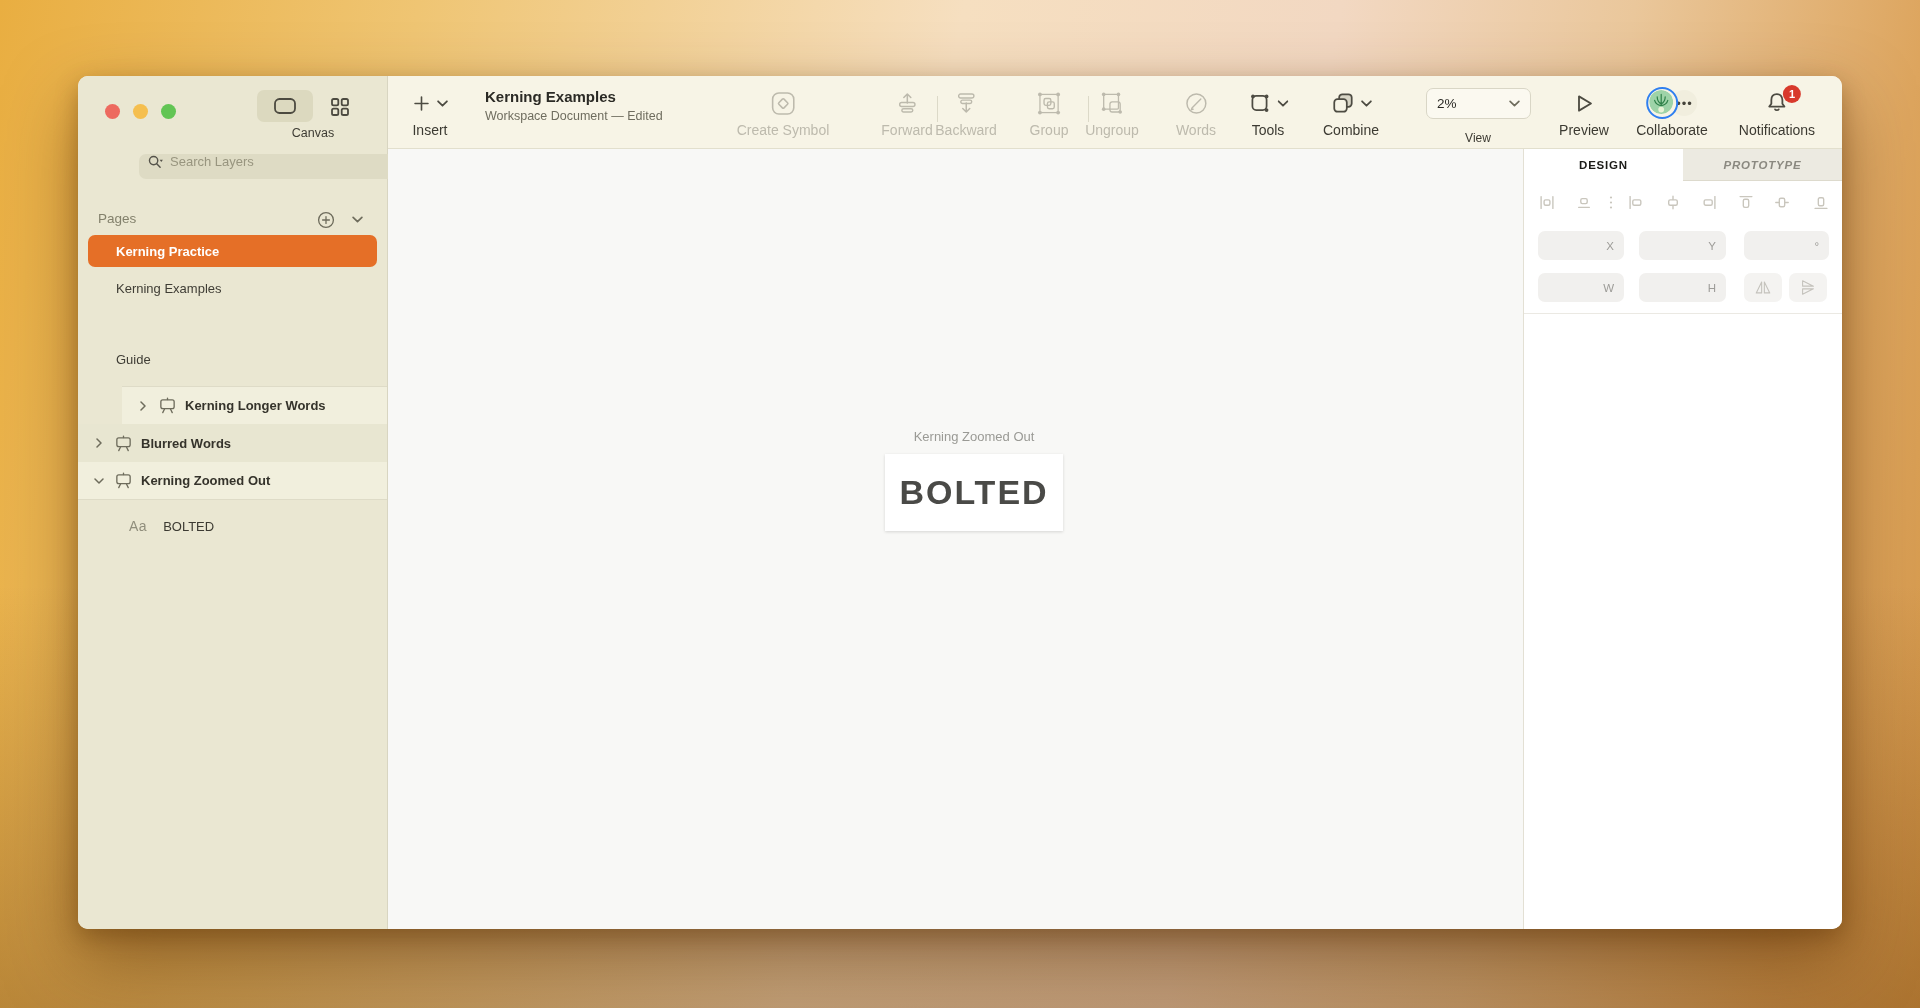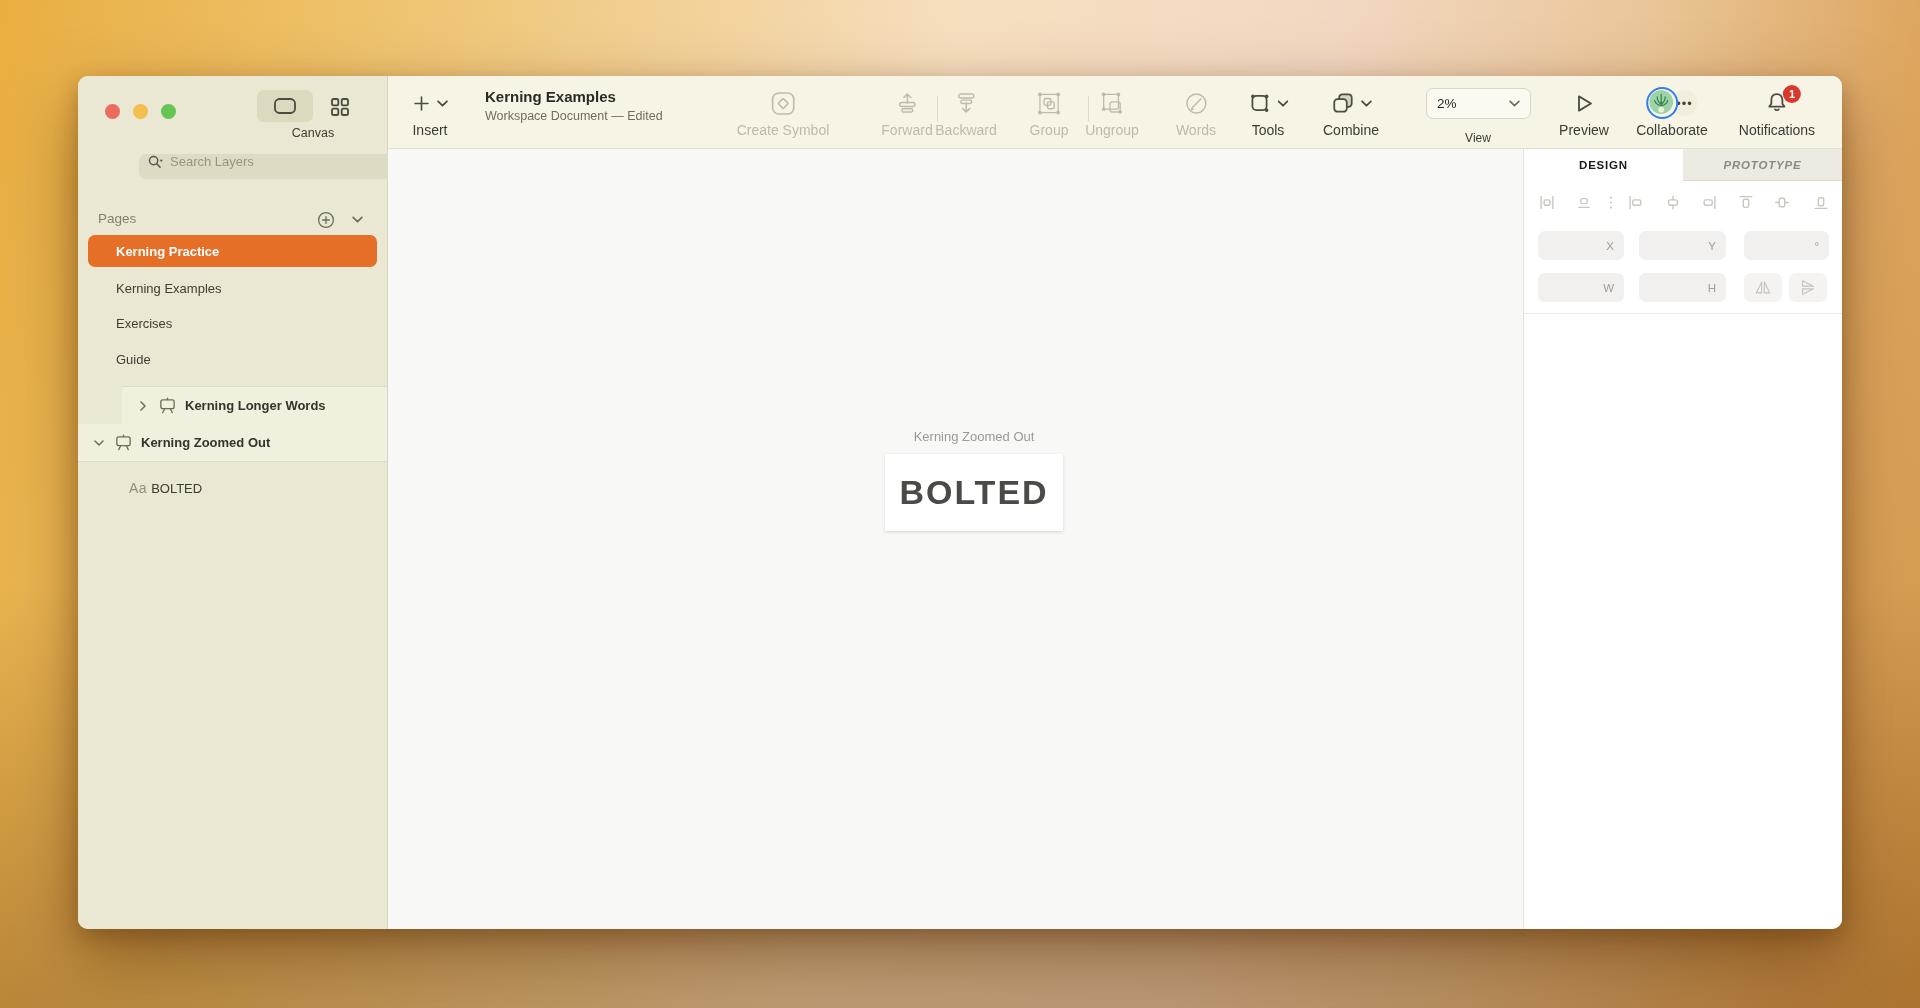--- a/index.html
+++ b/index.html
@@ -54,21 +54,21 @@
   .artboard-row {
     height:38px; display:flex; align-items:center; padding-left:14px; gap:8px;
     font-size:13px; font-weight:700; color:#35332b;
   }
   .artboard-row.alt0 { background:#f1efdd; border-top:1px solid #dedbc7;margin-left:44px; }
   .artboard-row.alt1 { background:#e8e6d1; }
   .artboard-row.alt2 { background:#f1efdd; border-bottom:1px solid #dedbc7; }
   .artboard-row .tree-chevron { width:14px; color:#6e6c5c; flex:none; display:flex; justify-content:center; }
   .artboard-row .easel { color:#6e6c5c; flex:none; }
   .layer-child {
-    height:36px; margin-top:8px; display:flex; align-items:center; padding-left:51px; gap:4px;
+    height:36px; margin-top:8px; display:flex; align-items:center; padding-left:51px; gap:16px;
     font-size:13px; color:#3c3a32;
   }
   .layer-child .aa { font-size:14px; color:#908e7c; letter-spacing:0.5px; }
   
   .main { position:absolute; left:310px; top:0; width:1454px; height:100%; }
   .toolbar { position:absolute; left:0; top:0; width:100%; height:73px; background:#f7f4e6; border-bottom:1px solid #e2dfcd; }
   .titem { position:absolute; transform:translateX(-50%); display:flex; flex-direction:column; align-items:center; }
   .titem .ticon { height:34px; display:flex; align-items:center; justify-content:center; gap:6px; color:#4d4b42; margin-top:10px; }
   .titem .tlabel { font-size:14px; color:#3c3a32; margin-top:2px; white-space:nowrap; }
   .titem.disabled .ticon { color:#bdbaad; }
@@ -182,42 +182,54 @@
           </svg>
       </span>
     </div>
 
     <div class="page-row selected" style="top:159px">
       <span>Kerning Practice</span>
     </div>
     <div class="page-row" style="top:196px">
       <span>Kerning Examples</span>
     </div>
-    <div class="page-row" style="top:231px">
-      <span>Exercises</span>
-    </div>
     <div class="page-row" style="top:267px">
       <span>Guide</span>
     </div>
 
     <div class="layer-list">
       <div class="artboard-row alt0">
         <span class="tree-chevron">
           <svg width="8" height="10" viewBox="0 0 6 10" fill="none" stroke="currentColor" stroke-width="1.5" stroke-linecap="round" stroke-linejoin="round">
               <path d="M1 1l4 4-4 4"></path>
             </svg>
         </span>
         <span class="easel">
           <svg width="19" height="19" viewBox="0 0 20 20" fill="none" stroke="currentColor" stroke-width="1.4" stroke-linecap="round">
             <path d="M10 2.2v1.6"></path>
               <rect x="3" y="4" width="14" height="9.3" rx="2"></rect>
               <path d="M7 13.5l-2 4M13 13.5l2 4"></path>
           </svg>
         </span>
         <span>Kerning Longer Words</span>
+      </div>
+      <div class="artboard-row alt1">
+        <span class="tree-chevron">
+          <svg width="8" height="10" viewBox="0 0 6 10" fill="none" stroke="currentColor" stroke-width="1.5" stroke-linecap="round" stroke-linejoin="round">
+              <path d="M1 1l4 4-4 4"></path>
+            </svg>
+        </span>
+        <span class="easel">
+          <svg width="19" height="19" viewBox="0 0 20 20" fill="none" stroke="currentColor" stroke-width="1.4" stroke-linecap="round">
+            <path d="M10 2.2v1.6"></path>
+              <rect x="3" y="4" width="14" height="9.3" rx="2"></rect>
+              <path d="M7 13.5l-2 4M13 13.5l2 4"></path>
+          </svg>
+        </span>
+        <span>Blurred Words</span>
       </div>
       <div class="artboard-row alt2">
         <span class="tree-chevron">
           <svg width="10" height="8" viewBox="0 0 10 6" fill="none" stroke="currentColor" stroke-width="1.5" stroke-linecap="round" stroke-linejoin="round">
               <path d="M1 1l4 4 4-4"></path>
             </svg>
         </span>
         <span class="easel">
           <svg width="19" height="19" viewBox="0 0 20 20" fill="none" stroke="currentColor" stroke-width="1.4" stroke-linecap="round">
             <path d="M10 2.2v1.6"></path>

